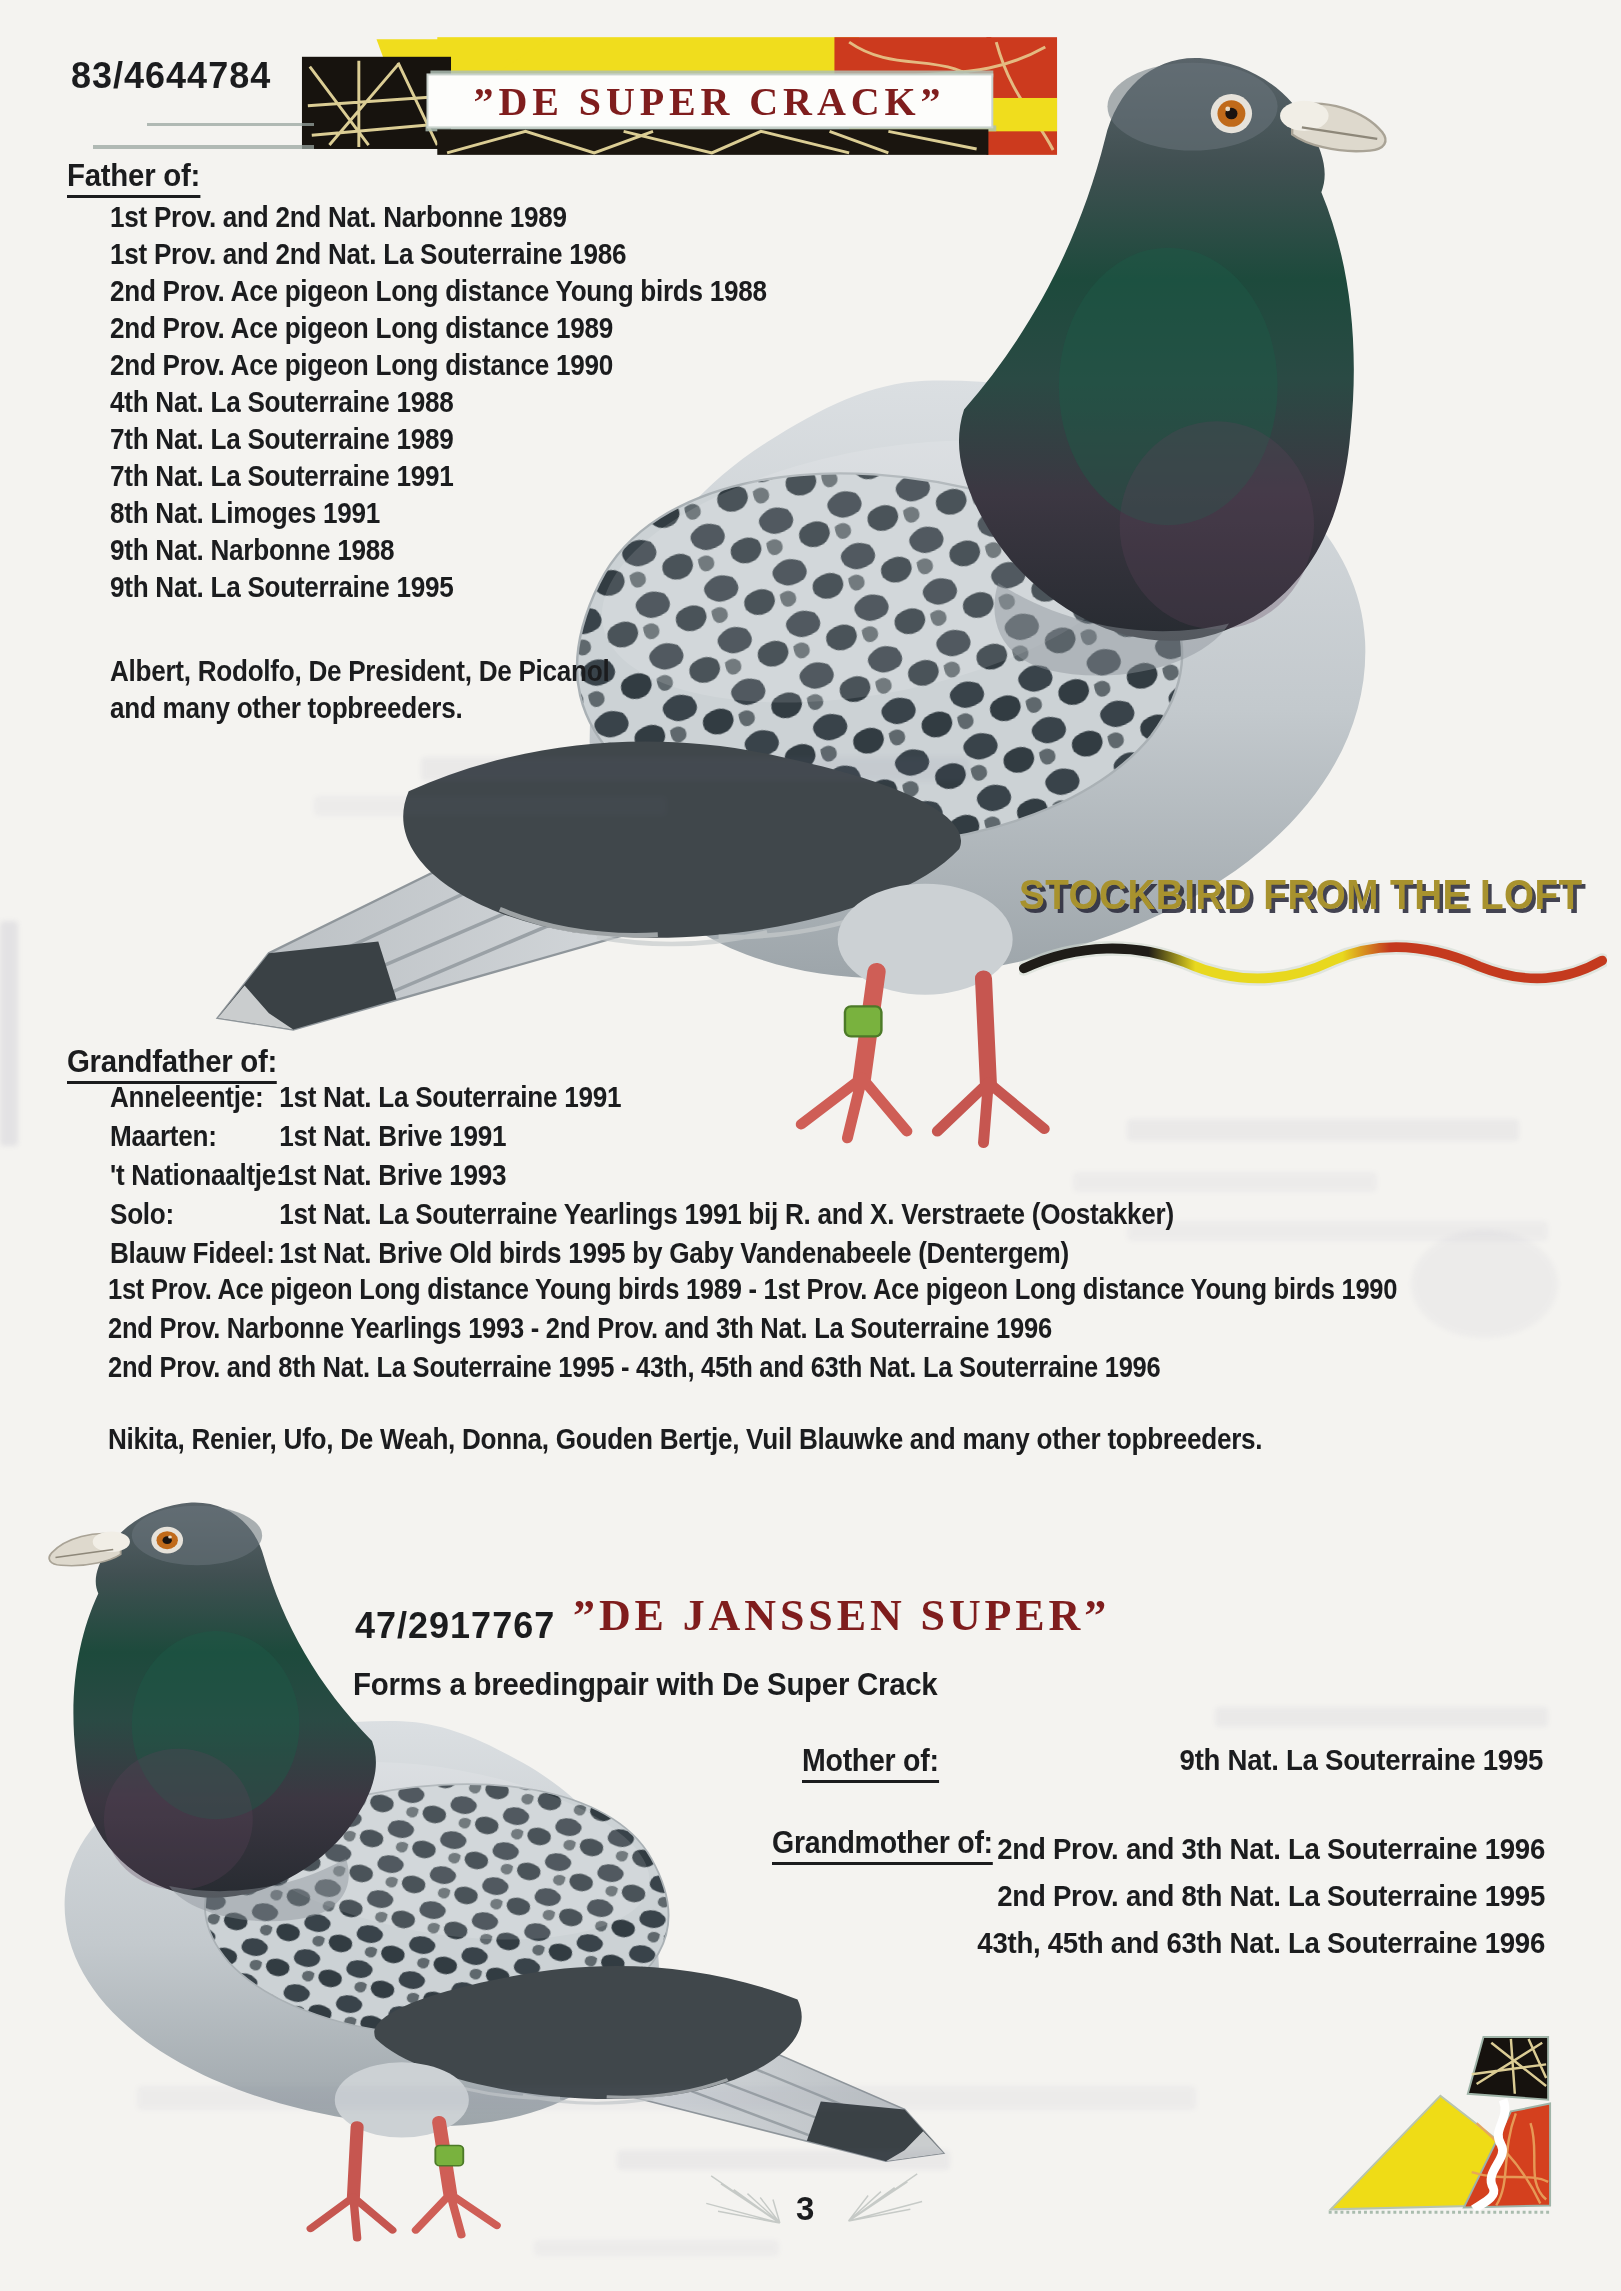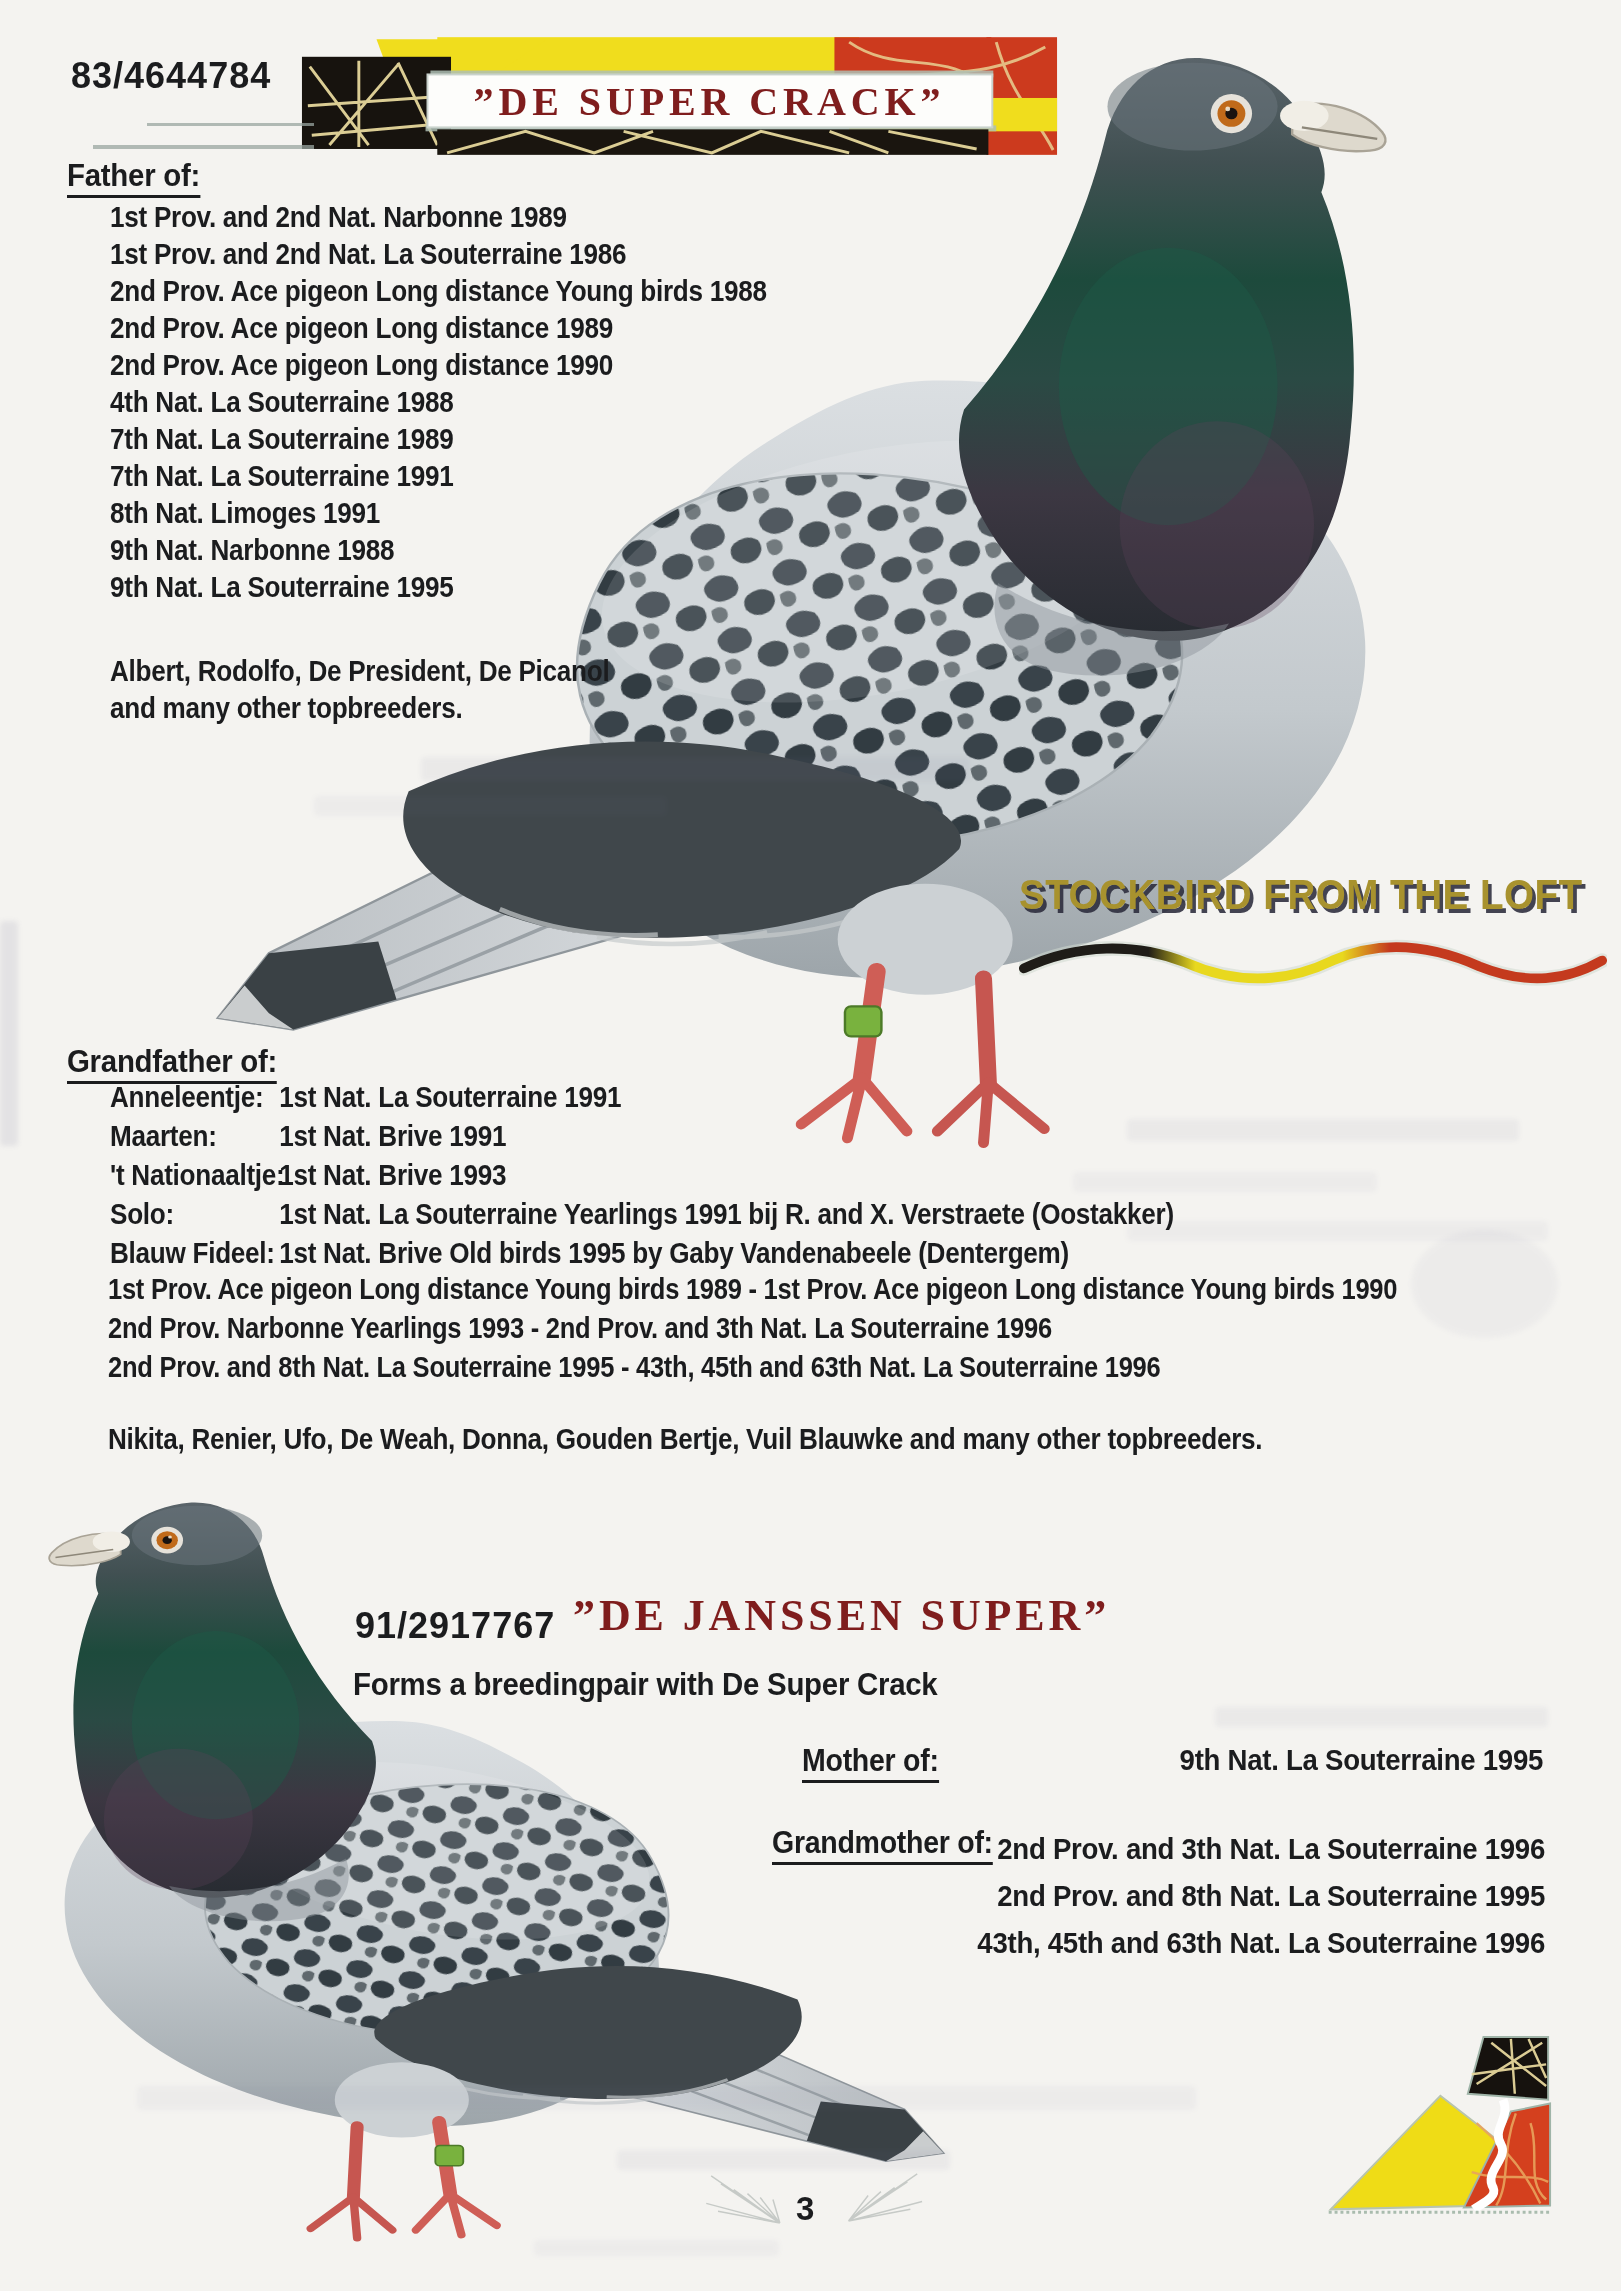--- a/index.html
+++ b/index.html
@@ -182,21 +182,21 @@
   </div>
 
   <div class="t list" style="left:108px;top:1270px;transform:scaleX(0.88);transform-origin:0 0;line-height:39px;">
     <div>1st Prov. Ace pigeon Long distance Young birds 1989 - 1st Prov. Ace pigeon Long distance Young birds 1990</div>
     <div>2nd Prov. Narbonne Yearlings 1993 - 2nd Prov. and 3th Nat. La Souterraine 1996</div>
     <div>2nd Prov. and 8th Nat. La Souterraine 1995 - 43th, 45th and 63th Nat. La Souterraine 1996</div>
   </div>
 
   <div class="t cond" style="left:108px;top:1423px;font-size:29px;">Nikita, Renier, Ufo, De Weah, Donna, Gouden Bertje, Vuil Blauwke and many other topbreeders.</div>
 
-  <div class="t" style="left:355px;top:1605px;font-size:36px;letter-spacing:1px;">91/2917767</div>
+  <div class="t" style="left:355px;top:1605px;font-size:36px;letter-spacing:1px;">47/2917767</div>
   <div class="t serifred" style="left:573px;top:1590px;font-size:44px;letter-spacing:3.9px;">”DE JANSSEN SUPER”</div>
   <div class="t cond92" style="left:353px;top:1666px;font-size:32px;">Forms a breedingpair with De Super Crack</div>
 
   <div class="t cond92 uline" style="left:802px;top:1743px;font-size:31px;">Mother of:</div>
   <div class="t condr" style="right:78px;top:1743px;font-size:30px;">9th Nat. La Souterraine 1995</div>
 
   <div class="t cond92 uline" style="left:772px;top:1825px;font-size:31px;">Grandmother of:</div>
   <div class="t condr" style="right:76px;top:1825px;font-size:30px;line-height:47px;text-align:right;">
     <div>2nd Prov. and 3th Nat. La Souterraine 1996</div>
     <div>2nd Prov. and 8th Nat. La Souterraine 1995</div>

